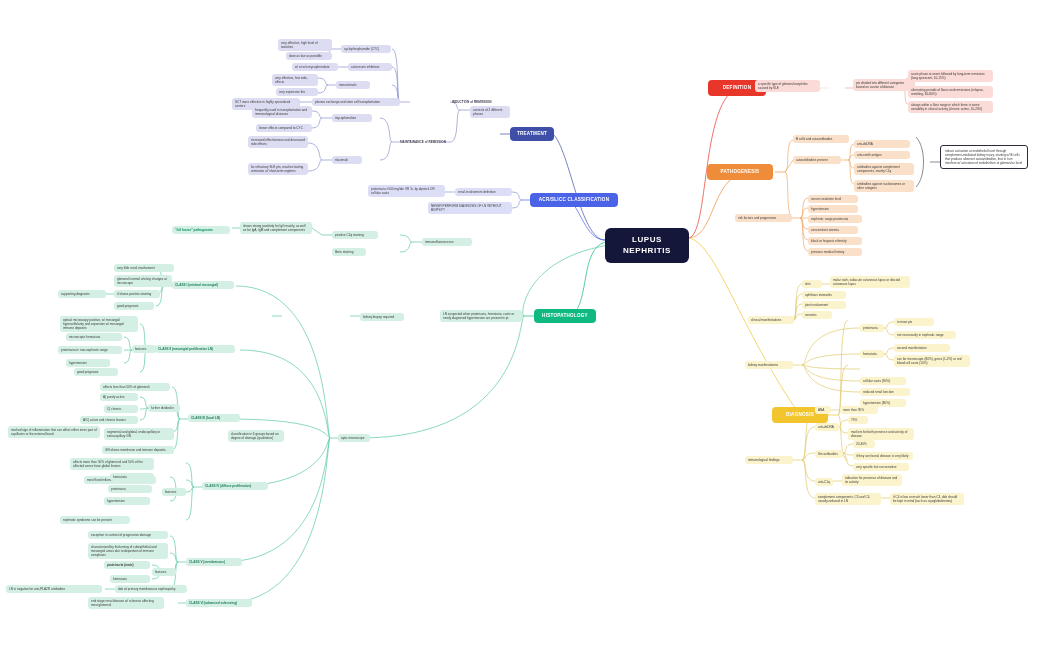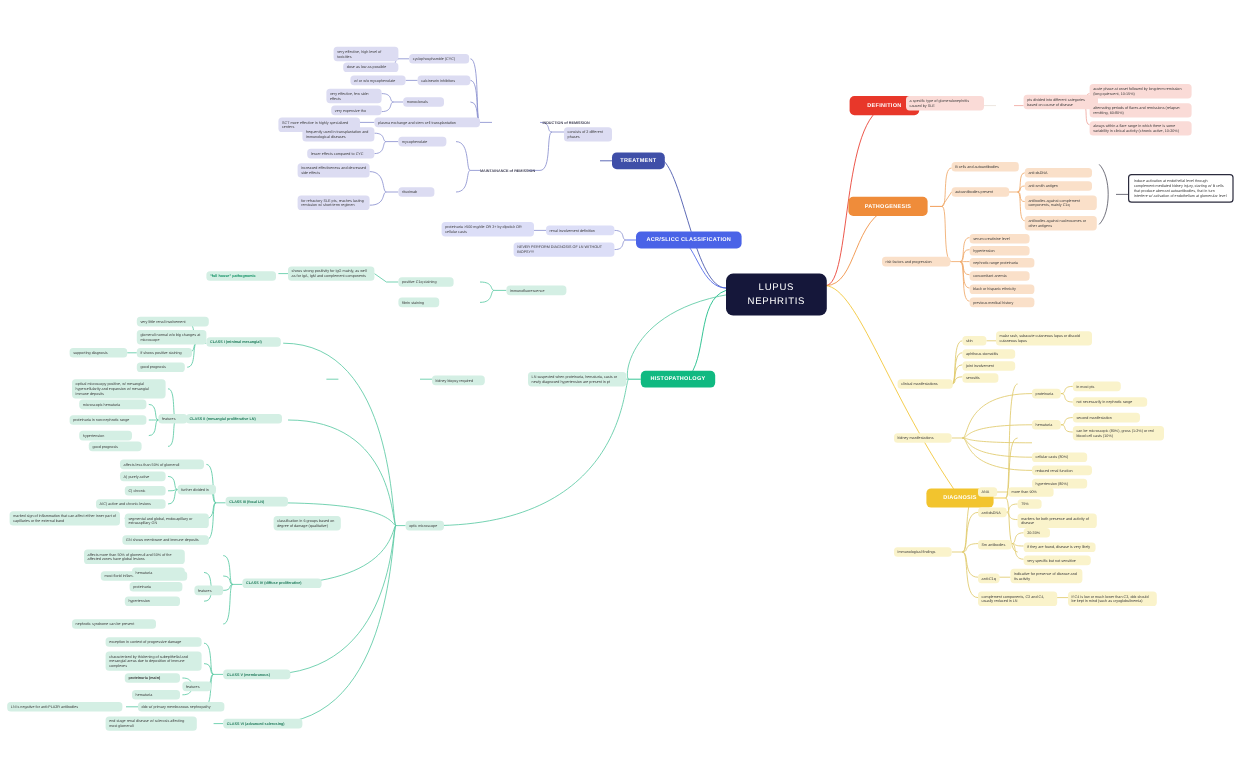--- a/index.html
+++ b/index.html
@@ -29,21 +29,21 @@
     font-weight:bold;
     letter-spacing:0.25px;
     color:#ffffff;
     text-align:center;
     display:flex; align-items:center; justify-content:center;
   }
   .node.root {
     background:#15173a;
     color:#ffffff;
     font-size:8px;
-    font-weight:normal;
+    font-weight:bold;
     letter-spacing:0.6px;
     border-radius:6px;
     padding:7px 12px;
     display:flex; align-items:center; justify-content:center;
     text-align:center;
   }
   .node.plain { background:transparent; padding:2px 2px; }
   .node.bold { font-weight:bold; }
   .node.outline {
     background:#ffffff;

